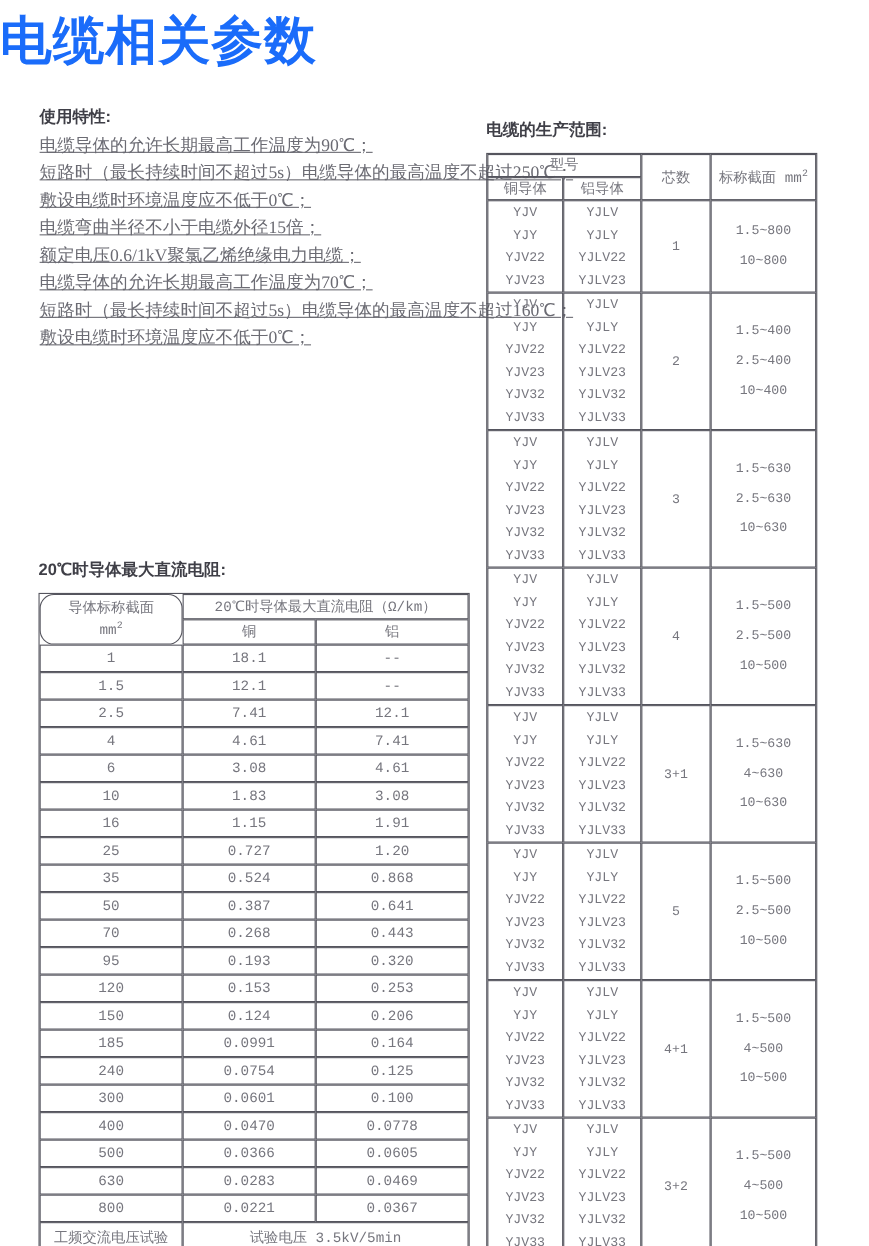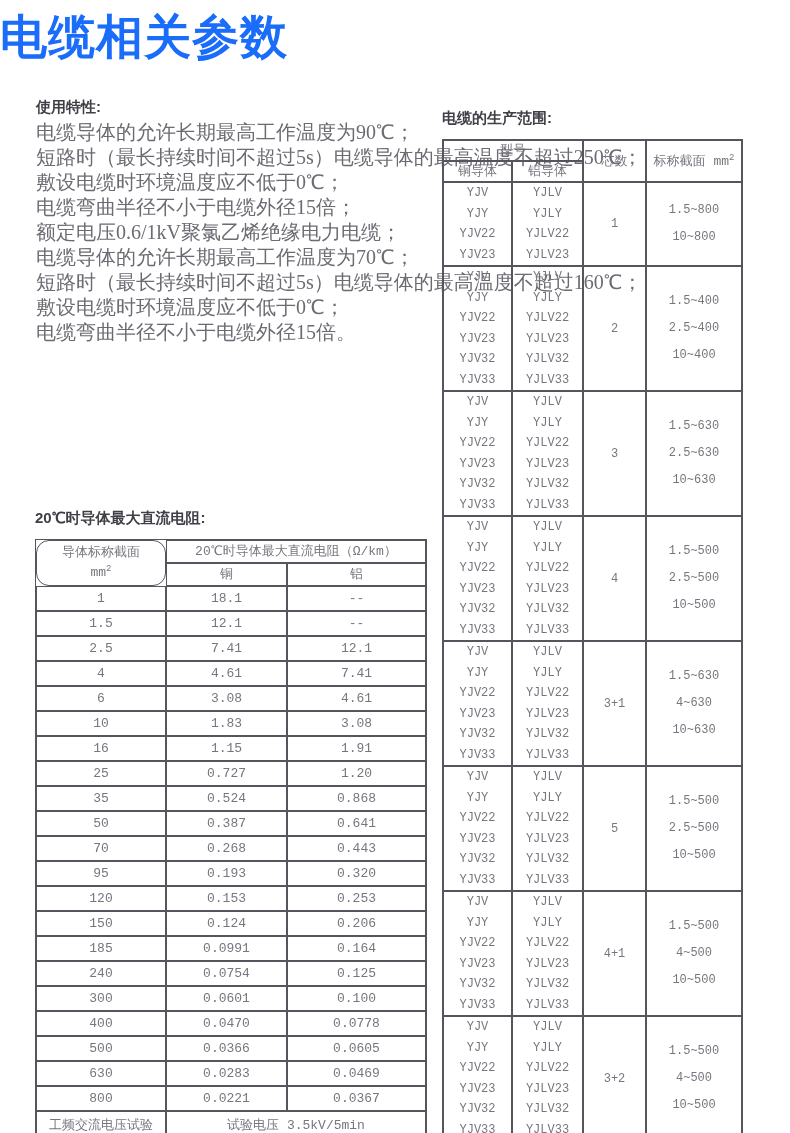--- a/index.html
+++ b/index.html
@@ -25,23 +25,24 @@
     font-size:47px;font-weight:bold;color:var(--title-blue);
     letter-spacing:1px;
   }
 
   .usage{position:absolute;left:36px;top:94px;width:400px;}
   .usage-heading{
     font-size:15px;font-weight:bold;color:var(--heading-text);
     line-height:26px;font-family:"Liberation Sans", sans-serif;
   }
   .usage-line{
-    font-size:20px;color:var(--body-text);line-height:25px;
+    font-size:16px;color:var(--body-text);line-height:25px;
     font-family:"Liberation Serif", serif;
     white-space:nowrap;
+    text-decoration:underline;
   }
 
   .section-heading{
     font-size:15px;font-weight:bold;color:var(--heading-text);
     font-family:"Liberation Sans", sans-serif;
     margin:16px 0 11px 0;
   }
 
   table{
     border-collapse:separate;border-spacing:0;table-layout:fixed;
@@ -86,21 +87,20 @@
     <div class="usage-heading">使用特性:</div>
     <div>
         <div class="usage-line">电缆导体的允许长期最高工作温度为90℃；</div>
         <div class="usage-line">短路时（最长持续时间不超过5s）电缆导体的最高温度不超过250℃；</div>
         <div class="usage-line">敷设电缆时环境温度应不低于0℃；</div>
         <div class="usage-line">电缆弯曲半径不小于电缆外径15倍；</div>
         <div class="usage-line">额定电压0.6/1kV聚氯乙烯绝缘电力电缆；</div>
         <div class="usage-line">电缆导体的允许长期最高工作温度为70℃；</div>
         <div class="usage-line">短路时（最长持续时间不超过5s）电缆导体的最高温度不超过160℃；</div>
         <div class="usage-line">敷设电缆时环境温度应不低于0℃；</div>
-        <div class="usage-line">电缆弯曲半径不小于电缆外径15倍。</div>
       </div>
   </section>
 
   <section class="resistance">
     <div class="section-heading">20℃时导体最大直流电阻:</div>
     <table>
       <colgroup>
         <col style="width:130px">
           <col style="width:121px">
           <col style="width:139px">

